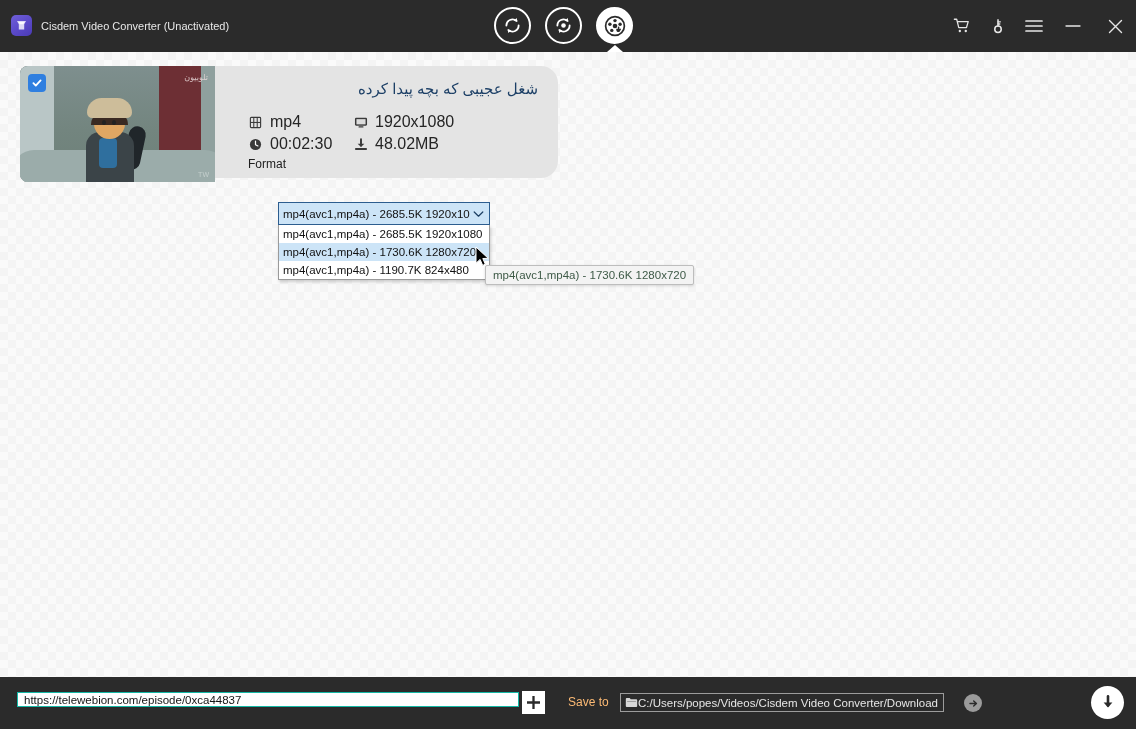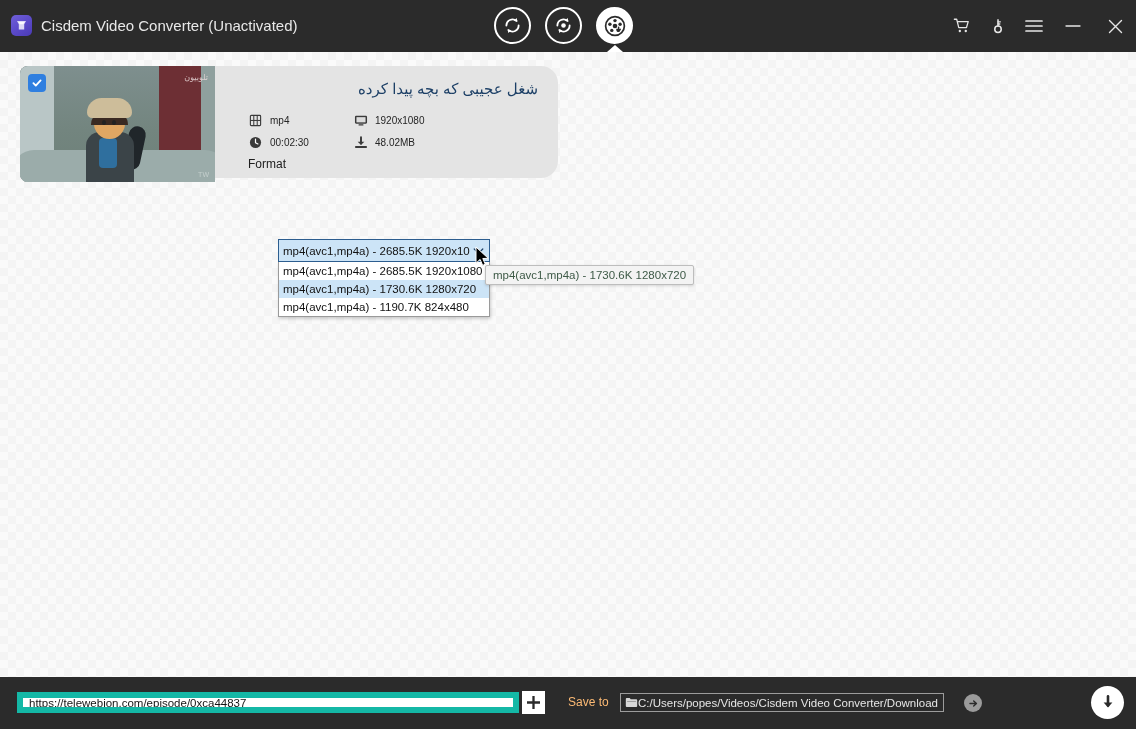--- a/index.html
+++ b/index.html
@@ -39,21 +39,21 @@
     background: linear-gradient(145deg, #6f5fd8 0%, #5a49c8 55%, #4a3ab5 100%);
     display: flex; align-items: center; justify-content: center;
   }
   .app-icon svg { display:block; }
   .app-title {
     position: absolute;
     left: 41px; top: 0;
     height: 64px;
     line-height: 52px;
     color: #e8e8e8;
-    font-size: 15px;
+    font-size: 11px;
     white-space: nowrap;
   }
 
   
   .toolbar {
     position: absolute;
     left: 494px; top: 7px;
     display: flex;
     gap: 14px;
     align-items: center;
@@ -246,21 +246,21 @@
     right: 20px; top: 14px;
     color: #1c3f66;
     font-size: 15px;
     direction: rtl;
     white-space: nowrap;
   }
   .meta-row {
     position: absolute;
     display: flex;
     align-items: center;
-    font-size: 10px;
+    font-size: 16px;
     color: #252525;
   }
   .meta-ico {
     width: 15px; height: 15px;
     margin-right: 7px;
     display: inline-flex;
     align-items: center; justify-content: center;
   }
   .m-fmt  { left: 33px; top: 47px; }
   .m-res  { left: 138px; top: 47px; }
@@ -278,21 +278,20 @@
     color: #202020;
     margin-right: 0;
   }
 
   
   .select-wrap {
     position: absolute;
     left: 278px; top: 150px;
     width: 254px;
     z-index: 40;
-    margin-top: 37px;
   }
   .select-box {
     width: 212px;
     height: 23px;
     box-sizing: border-box;
     background: #cce4f7;
     border: 1px solid #2c5d8f;
     display: flex;
     align-items: center;
     padding: 0 4px;
@@ -359,24 +358,24 @@
   
   .bottombar {
     position: absolute;
     left: 0; top: 677px;
     width: 1136px; height: 52px;
     background: #2b2b2b;
   }
   .url-input {
     position: absolute;
     left: 17px; top: 692px;
-    width: 502px; height: 21px;
+    width: 502px; height: 15px;
     box-sizing: border-box;
     background: #ffffff;
-    border: 6px solid #14b8a6;
+    border: 1px solid #14b8a6;
     font-size: 11.5px;
     color: #141414;
     padding: 0 6px;
     font-family: "Liberation Sans", sans-serif;
     outline: none;
   }
   .add-btn {
     position: absolute;
     left: 522px; top: 691px;
     width: 23px; height: 23px;

